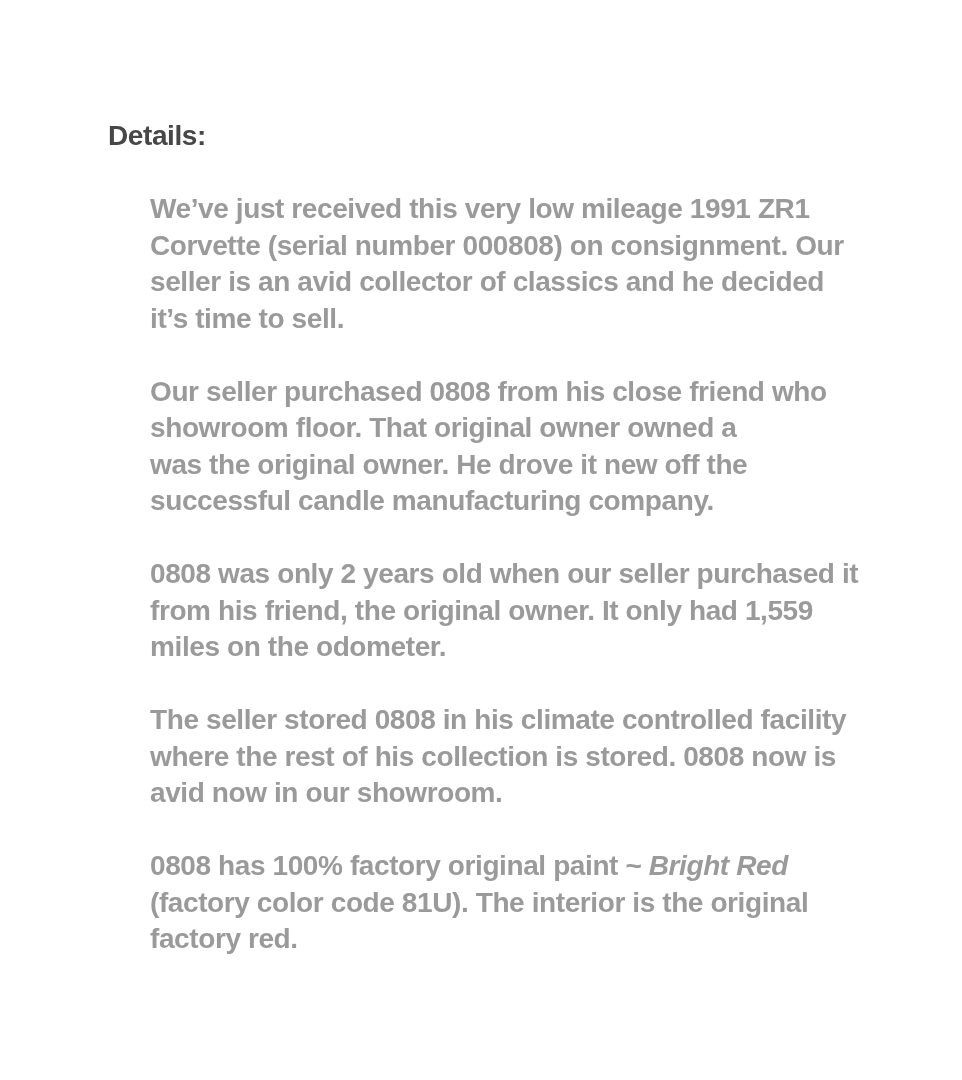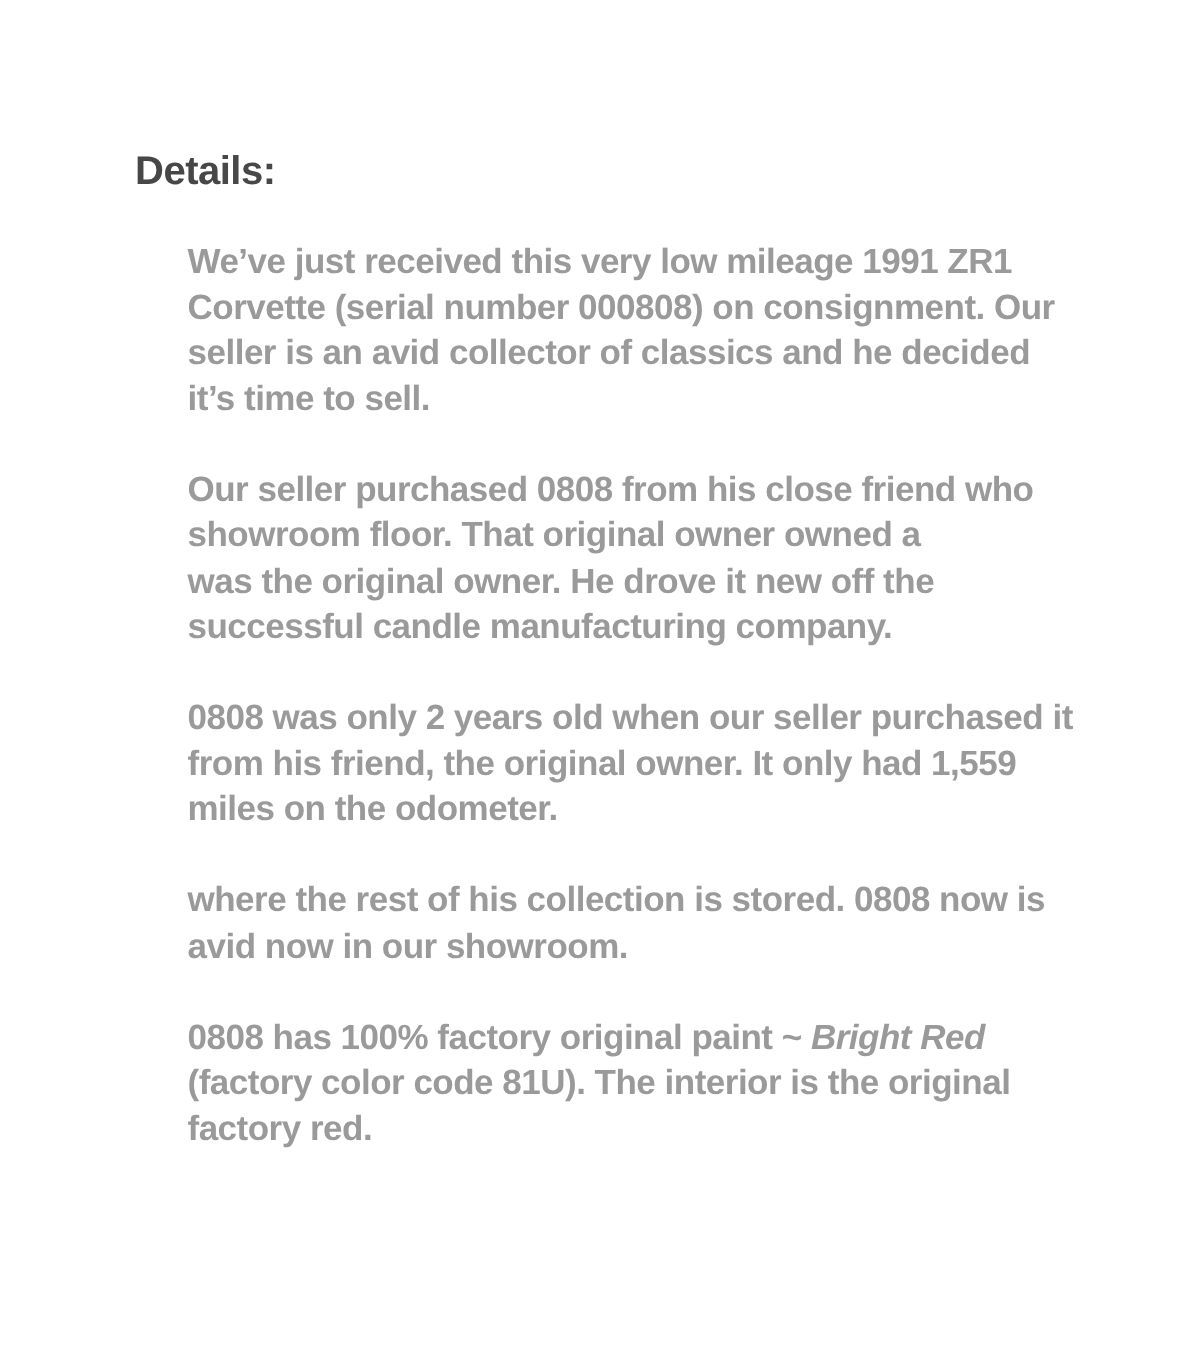--- a/index.html
+++ b/index.html
@@ -10,21 +10,21 @@
     font-family: "Liberation Sans", "DejaVu Sans", sans-serif;
     overflow: hidden;
   }
   .doc {
     position: absolute;
     left: 108px;
     top: 118px;
     width: 854px;
   }
   .heading {
-    font-size: 32px;
+    font-size: 28px;
     line-height: 36.5px;
     font-weight: bold;
     color: #474747;
     letter-spacing: -0.4px;
     margin-bottom: 36.5px;
     white-space: nowrap;
   }
   .para {
     margin-bottom: 36.5px;
     margin-left: 42px;
@@ -61,20 +61,21 @@
     <div class="line">successful candle manufacturing company.</div>
   </div>
 
   <div class="para">
     <div class="line">0808 was only 2 years old when our seller purchased it</div>
     <div class="line">from his friend, the original owner. It only had 1,559</div>
     <div class="line">miles on the odometer.</div>
   </div>
 
   <div class="para">
+    <div class="line">The seller stored 0808 in his climate controlled facility</div>
     <div class="line">where the rest of his collection is stored. 0808 now is</div>
     <div class="line">avid now in our showroom.</div>
   </div>
 
   <div class="para">
     <div class="line"><span>0808 has 100% factory original paint ~ </span><span class="italic">Bright Red</span></div>
     <div class="line">(factory color code 81U). The interior is the original</div>
     <div class="line">factory red.</div>
   </div>
 

